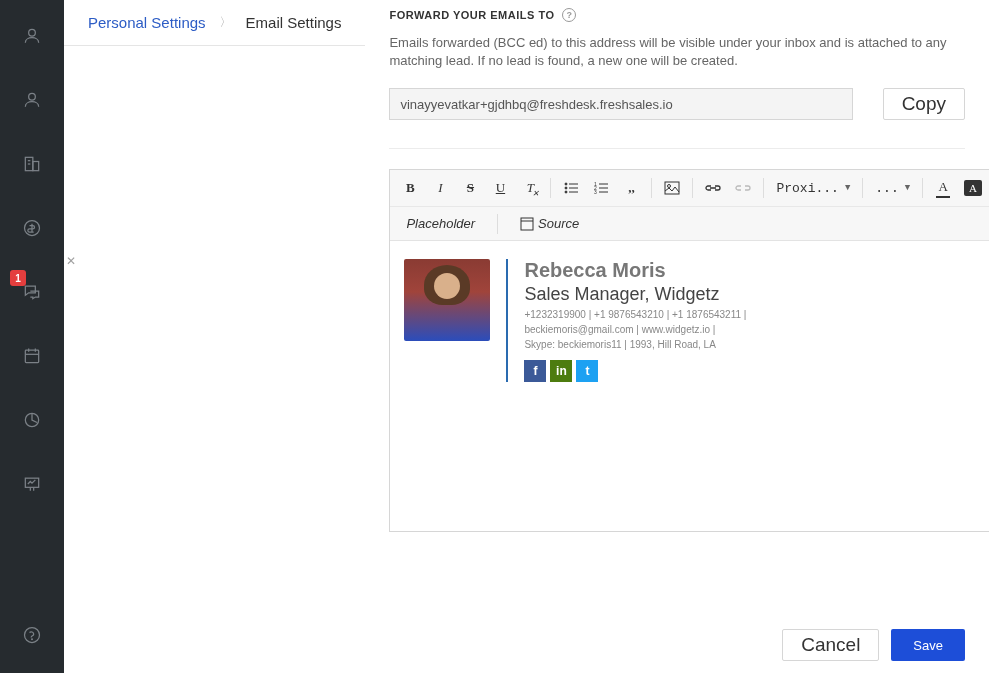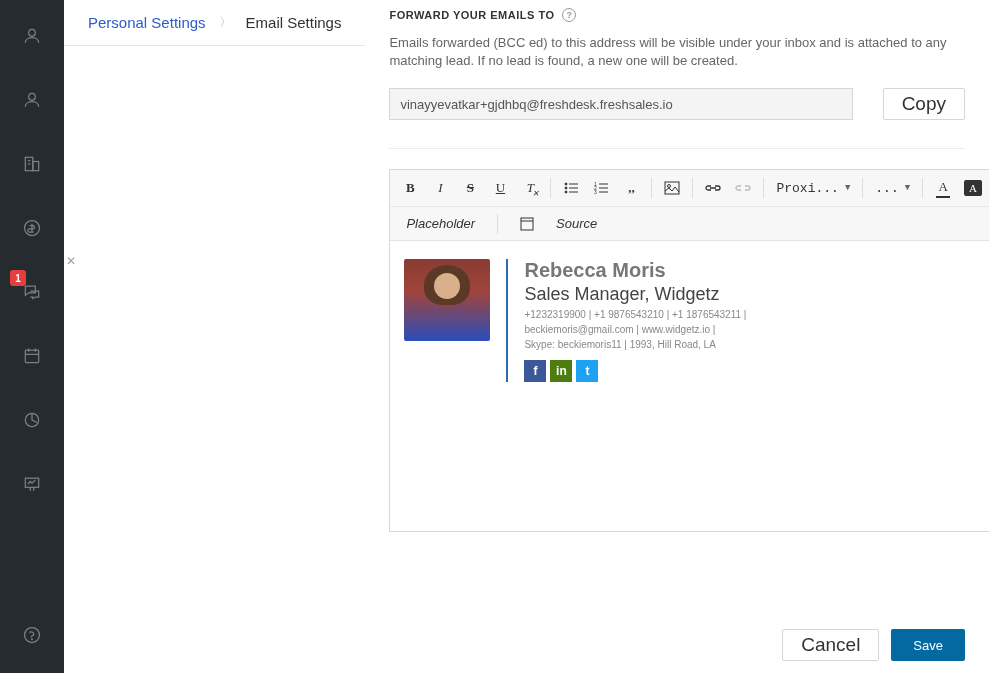--- a/index.html
+++ b/index.html
@@ -52,21 +52,21 @@
 .sig-text .name { color:#777; font-size:20px; font-weight:600; }
 .sig-text .title { color:#444; font-size:18px; margin-top:2px; }
 .sig-text p { color:#888; font-size:10px; margin-top:4px; }
 .social { display:flex; gap:4px; margin-top:10px; }
 .social span { width:22px; height:22px; display:flex; align-items:center; justify-content:center; color:#fff; font-size:12px; font-weight:700; cursor:pointer; }
 .fb { background:#3b5998; }
 .li { background:#4d7c0f; }
 .tw { background:#1da1f2; }
 
 .footer { position:absolute; bottom:12px; right:24px; display:flex; gap:12px; }
-.btn-primary { background:#0369a1; border:none; color:#fff; height:32px; padding:0 22px; font-size:13px; border-radius:2px; cursor:pointer; }
+.btn-primary { background:#1d4ed8; border:none; color:#fff; height:32px; padding:0 22px; font-size:13px; border-radius:2px; cursor:pointer; }
 .bg-box { width:18px; height:16px; background:#333; border-radius:2px; display:flex; align-items:center; justify-content:center; color:#fff; font-family: serif; font-size:11px; }
 </style>
 </head>
 <body>
 
 <div class="sidebar">
   <div class="sidebar-item">
     <svg width="20" height="20" viewBox="0 0 24 24" stroke-width="1.5">
         <circle cx="12" cy="8" r="4"></circle>
         <path d="M4 20c0-4 4-6 8-6s8 2 8 6"></path>
@@ -240,21 +240,21 @@
                 <line x1="5" y1="4" x2="14" y2="4"></line>
                 <line x1="5" y1="7" x2="14" y2="7"></line>
                 <line x1="0" y1="11" x2="14" y2="11"></line>
                 <path d="M0 4l3 2-3 2z" fill="#bbb"></path>
               </svg>
           </button>
         </div>
         <div class="tool-row2" style="width:100%;">
           <div class="tool-text">Placeholder</div>
           <span class="tool-sep"></span>
-          <div class="tool-text" style="display:flex;gap:22px;">
+          <div class="tool-text" style="display:flex;gap:4px;">
             <svg width="14" height="14" viewBox="0 0 14 14" fill="none" stroke="#333" stroke-width="1">
                 <rect x="1" y="1" width="12" height="12"></rect>
                 <line x1="1" y1="4" x2="13" y2="4"></line>
               </svg>
             <span>Source</span>
           </div>
         </div>
       </div>
       <div class="editor-body">
         <div class="sig">

